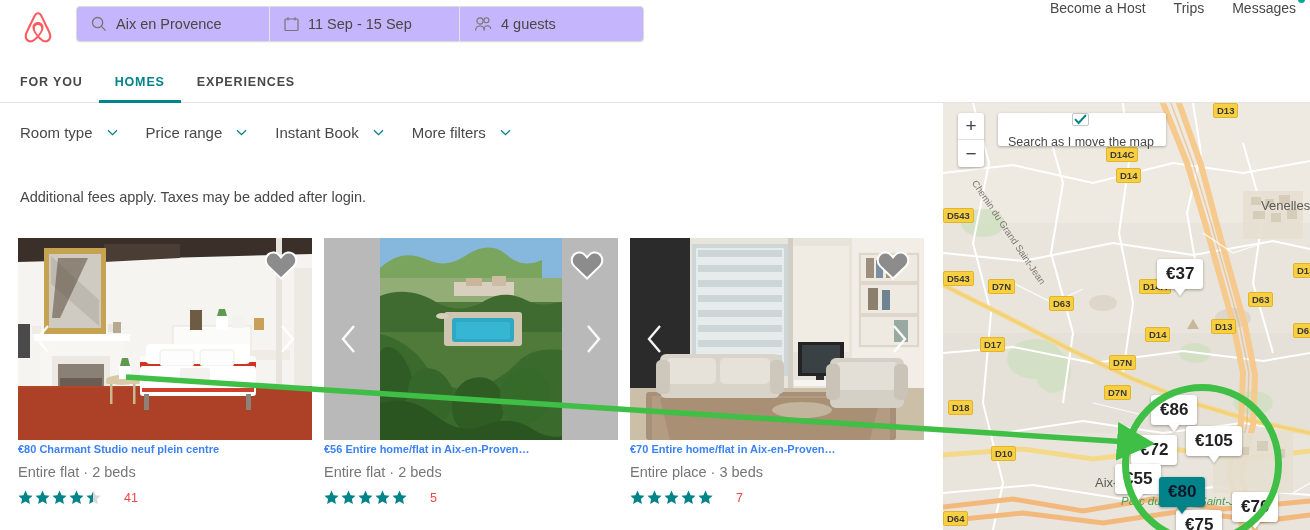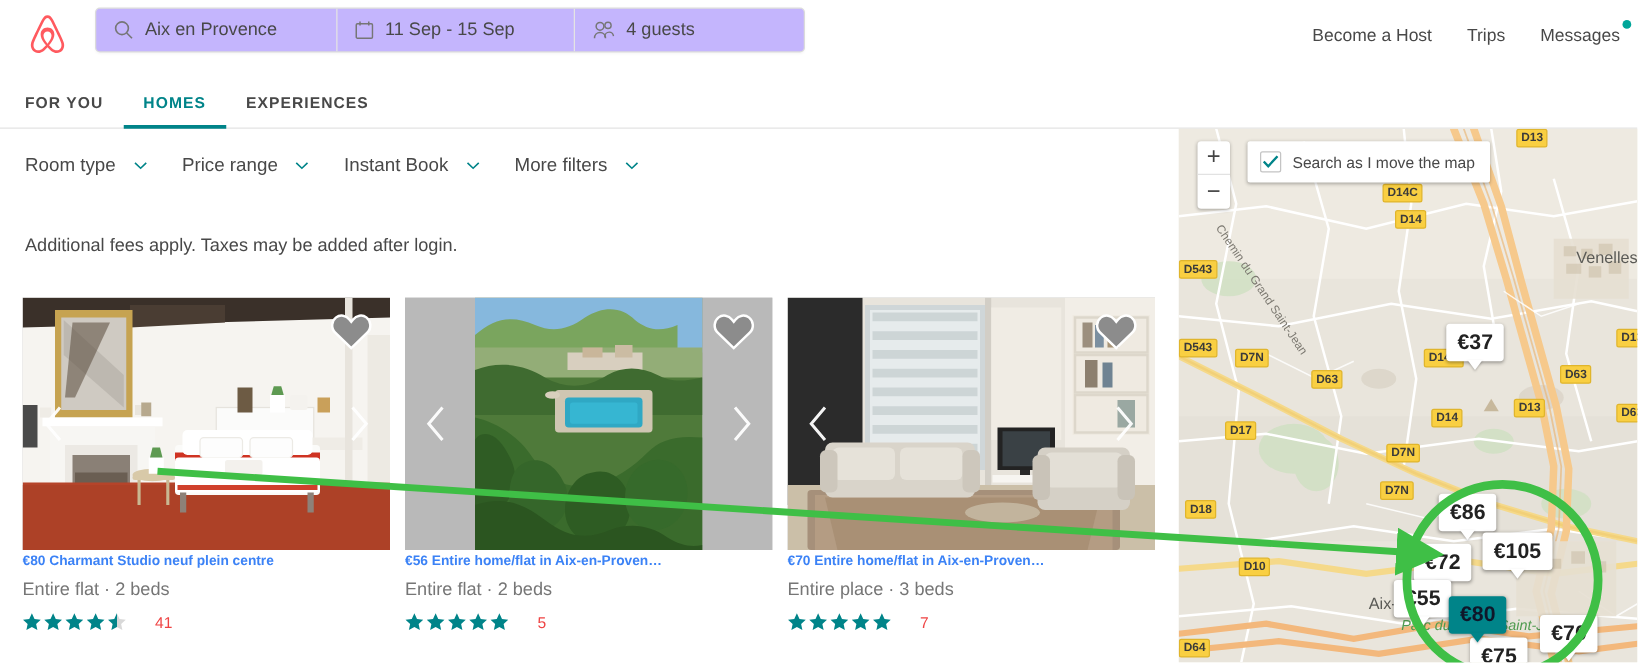--- a/index.html
+++ b/index.html
@@ -26,21 +26,21 @@
   .sb-seg { display: flex; align-items: center; padding: 0 14px; gap: 9px; }
   .sb-seg + .sb-seg { border-left: 1px solid #e4e4e4; }
   .sb-seg.loc { width: 192px; }
   .sb-seg.date { width: 190px; }
   .sb-seg.guests { width: 184px; }
   .sb-text { font-size: 14.5px; color: #484848; white-space: nowrap; }
   .sb-icon { flex: 0 0 auto; line-height: 0; }
 
   .nav-right {
     position: absolute; right: 14px; top: 0; height: 56px;
-    display: flex; align-items: center; gap: 28px;
+    display: flex; gap: 28px;
   }
   .nav-link {
     font-size: 14px; color: #484848; white-space: nowrap;
     position: relative; cursor: pointer;
   }
   .nav-dot {
     position: absolute; right: -9px; top: -4px;
     width: 7px; height: 7px; border-radius: 50%; background: #00a699;
   }
 
@@ -118,21 +118,21 @@
   }
   .zoom-btn {
     height: 27px; display: flex; align-items: center; justify-content: center;
     font-size: 19px; color: #444; cursor: pointer; user-select: none;
   }
   .zoom-btn.plus { border-bottom: 1px solid #e2e2e2; }
   .search-move {
     position: absolute; left: 55px; top: 10px; height: 33px;
     background: #fff; border-radius: 2px; box-shadow: 0 1px 3px rgba(0,0,0,.3);
     display: flex; align-items: center; gap: 9px; padding: 0 12px 0 10px;
-    z-index: 30; cursor: pointer;
+    z-index: 30; cursor: pointer; flex-direction: column;
   }
   .cbox {
     width: 17px; height: 17px; border: 1px solid #c4c4c4; border-radius: 2px;
     background: #fff; display: flex; align-items: center; justify-content: center;
     line-height: 0;
   }
   .search-move-label { font-size: 12.5px; color: #484848; white-space: nowrap; }
 
   .road-label {
     position: absolute; background: #f9cf42; border: 1px solid #e0b52c;

